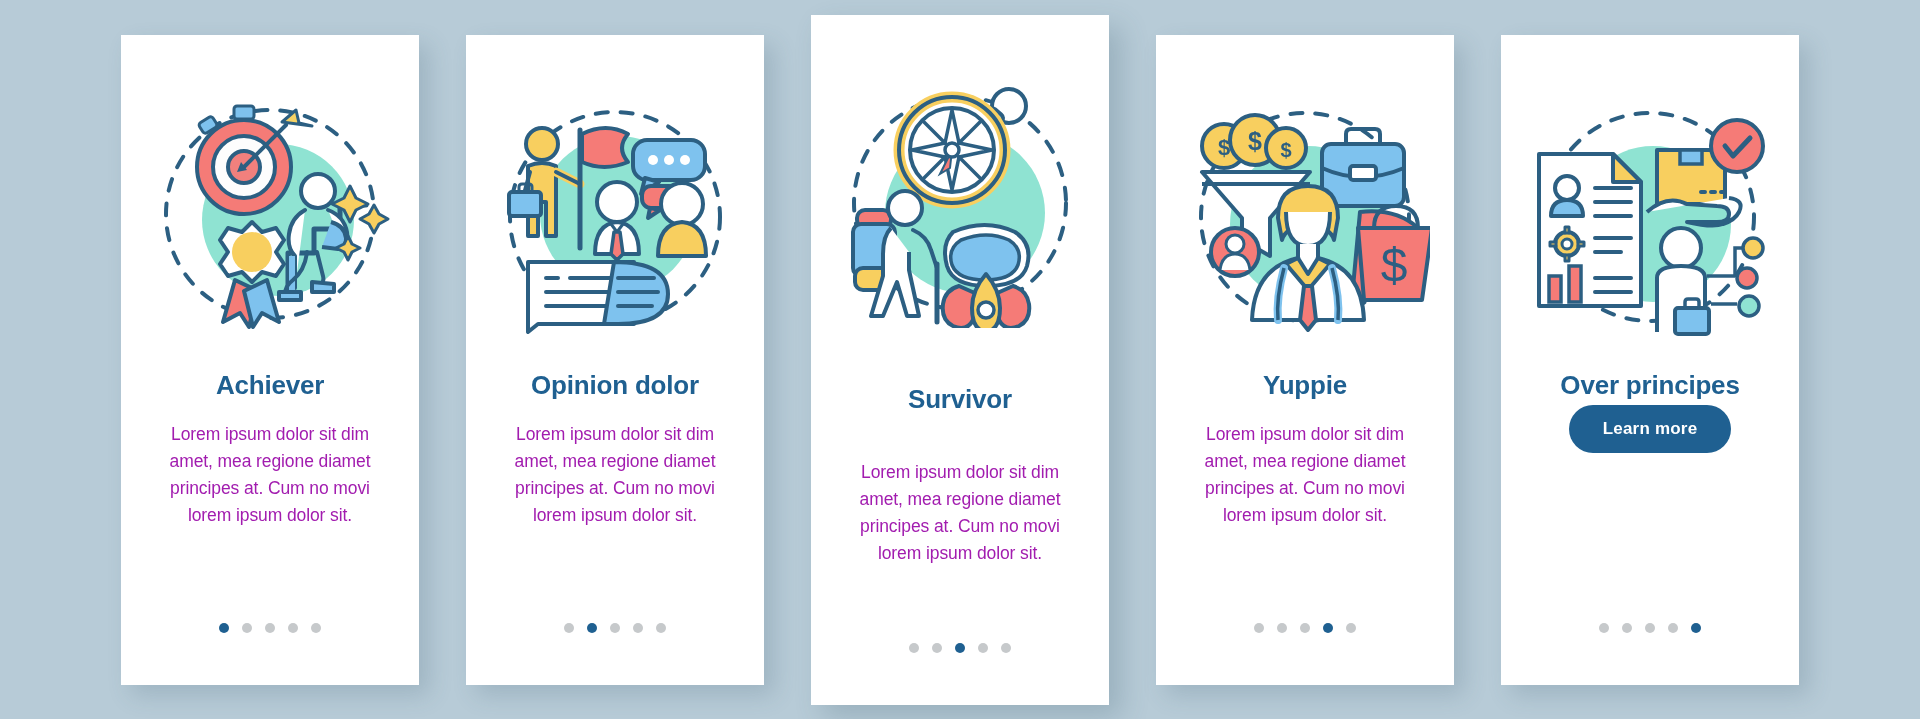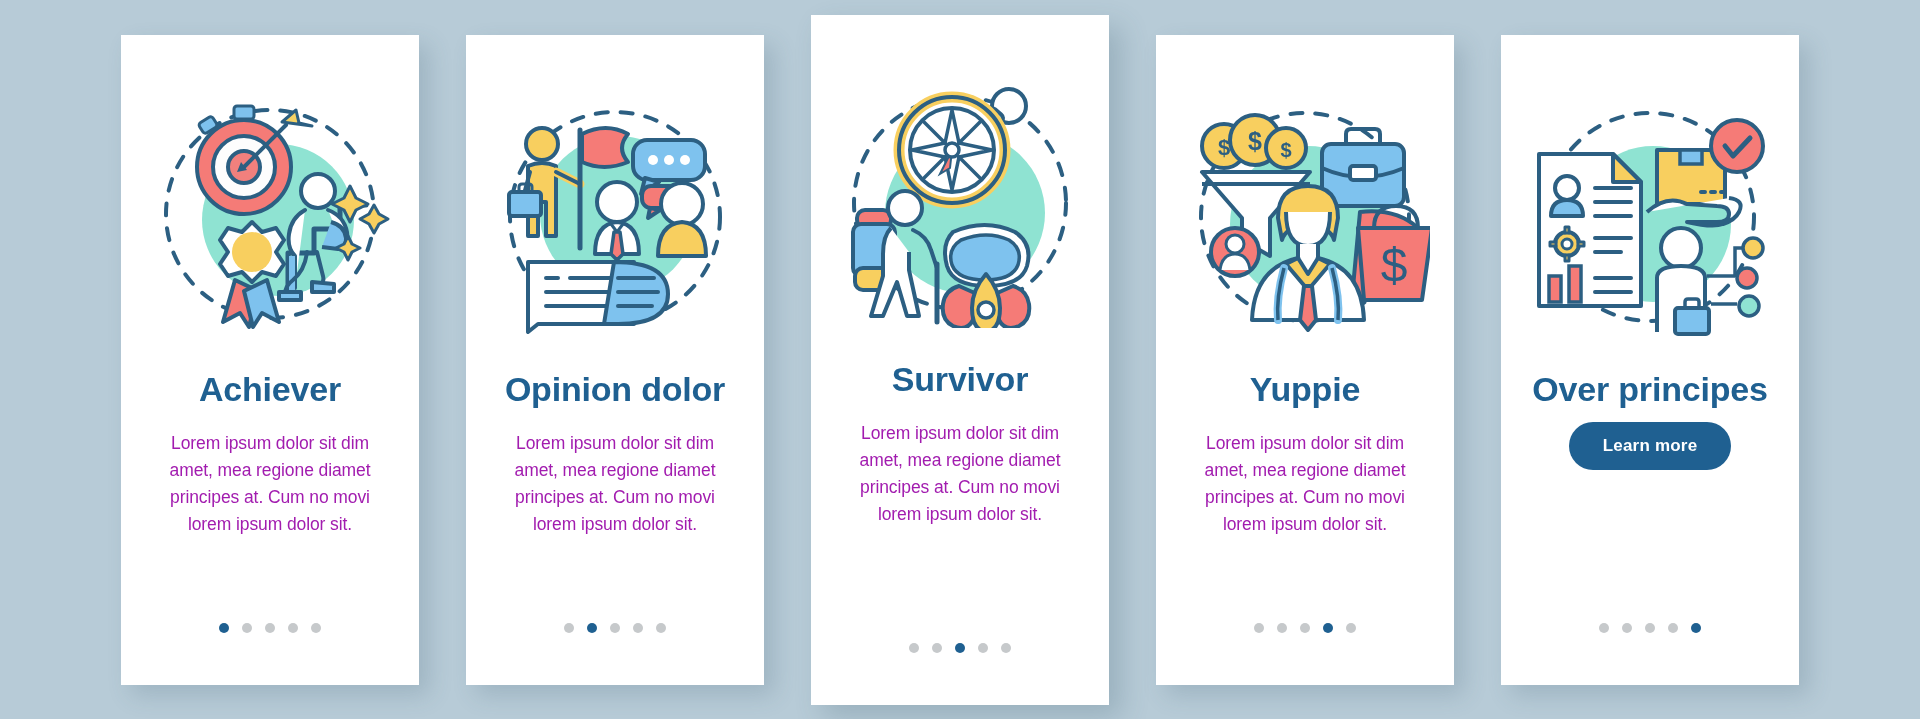--- a/index.html
+++ b/index.html
@@ -26,53 +26,54 @@
     box-shadow: 10px 10px 22px rgba(60,90,110,0.20);
     display:flex;
     flex-direction:column;
     align-items:center;
     box-sizing:border-box;
     padding:0;
   }
   .card.tall{
     height:690px;
     box-shadow: 12px 12px 26px rgba(60,90,110,0.24);
+    gap: 24px;
   }
   .illus-wrap{
     width:250px;
     height:280px;
     margin-top:42px;
     display:flex;
     align-items:center;
     justify-content:center;
     flex:0 0 auto;
   }
   .card.tall .illus-wrap{margin-top:48px;}
   .illus{display:block;}
   .card-title{
     color:#1f6091;
-    font-size:34px;
+    font-size:26px;
     font-weight:bold;
     letter-spacing:-0.2px;
     text-align:center;
     margin-top:14px;
     line-height:1.1;
   }
   .card.tall .card-title{margin-top:18px;}
   .card-body{
     color:#a21caf;
     font-size:17.5px;
     line-height:1.55;
     text-align:center;
     width:232px;
     margin-top:22px;
     letter-spacing:-0.1px;
   }
   .learn-btn{
-    margin-top:14px;
+    margin-top:6px;
     background:#1f6091;
     color:#ffffff;
     font-size:17px;
     font-weight:bold;
     border:none;
     border-radius:26px;
     padding:14px 34px;
     cursor:pointer;
     font-family:"Liberation Sans", sans-serif;
     letter-spacing:0.2px;

